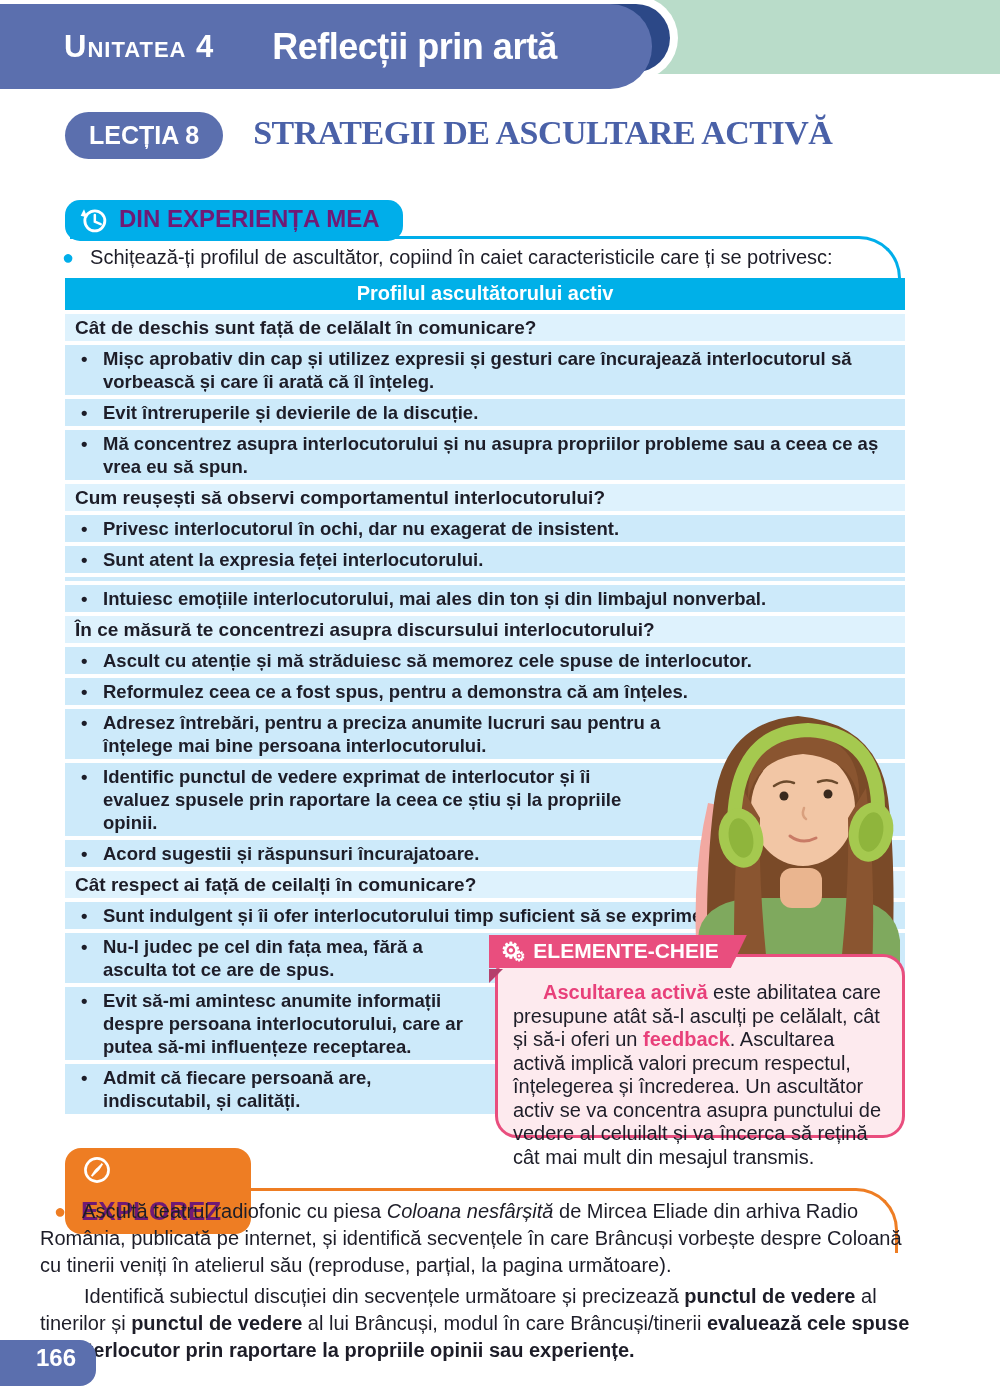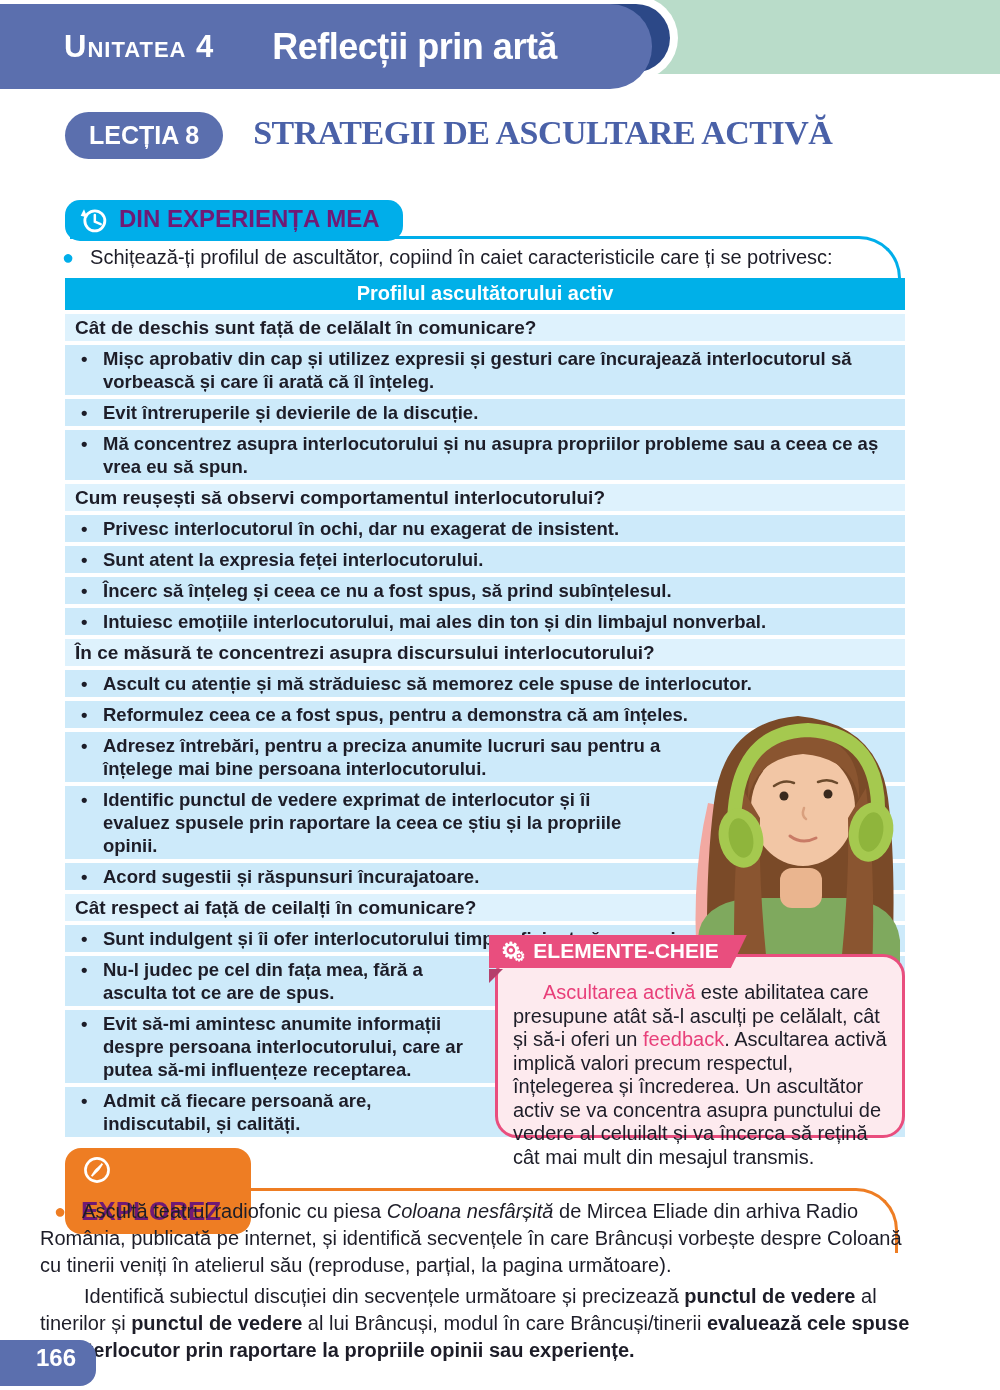--- a/index.html
+++ b/index.html
@@ -47,21 +47,21 @@
     background:#fdeaee;border:3px solid #e94e7e;border-radius:22px;z-index:3;
     padding:24px 15px 8px 15px;font-size:20px;line-height:23.5px;}
   .key-box p{margin:0;text-indent:30px;}
   .key-banner{position:absolute;left:489px;top:935px;background:#e94e7e;color:#fff;font-weight:bold;
     font-size:21px;padding:4px 28px 5px 12px;display:flex;align-items:center;gap:8px;z-index:4;
     clip-path:polygon(0 0,100% 0,calc(100% - 16px) 100%,0 100%);}
   .key-fold{position:absolute;left:489px;top:969px;width:0;height:0;z-index:3;
     border-top:14px solid #b4406b;border-right:14px solid transparent;}
   .gear1{font-size:22px;line-height:1;}
   .gear2{font-size:14px;line-height:1;margin-left:-8px;margin-top:10px;}
-  .pink{color:#e8407a;font-weight:normal;}
+  .pink{color:#e8407a;font-weight:bold;}
   .b{font-weight:bold;}
   .i{font-style:italic;}
   
   .explore-p1{position:absolute;left:40px;top:1198px;width:882px;font-size:20px;line-height:27px;z-index:1;}
   .explore-p1 .first-indent{margin-left:14px;}
   .explore-p2{position:absolute;left:40px;top:1283px;width:882px;font-size:20px;line-height:27px;z-index:1;text-indent:44px;}
   
   .page-badge{position:absolute;left:0;top:1340px;background:#5b6fae;color:#fff;font-weight:bold;
     font-size:24px;padding:4px 20px 14px 36px;border-radius:0 16px 16px 0;z-index:1;}
 </style>
@@ -99,21 +99,21 @@
 <div class="ptable">
   <div class="t-header">Profilul ascultătorului activ</div>
 
 <div class="row q"><span>Cât de deschis sunt față de celălalt în comunicare?</span></div>
     <div class="row b"><span class="blt">•</span><span>Mișc aprobativ din cap și utilizez expresii și gesturi care încurajează interlocutorul să vorbească și care îi arată că îl înțeleg.</span></div>
     <div class="row b"><span class="blt">•</span><span>Evit întreruperile și devierile de la discuție.</span></div>
     <div class="row b"><span class="blt">•</span><span>Mă concentrez asupra interlocutorului și nu asupra propriilor probleme sau a ceea ce aș vrea eu să spun.</span></div>
     <div class="row q"><span>Cum reușești să observi comportamentul interlocutorului?</span></div>
     <div class="row b"><span class="blt">•</span><span>Privesc interlocutorul în ochi, dar nu exagerat de insistent.</span></div>
     <div class="row b"><span class="blt">•</span><span>Sunt atent la expresia feței interlocutorului.</span></div>
-    <div class="row b"><span class="blt">•</span><span>Încerc să înțeleg și ceea ce nu a fost spus, să prind subînțelesul.</span></div>
+    <div class="row b"><span class="blt">•</span></div>
     <div class="row b"><span class="blt">•</span><span>Intuiesc emoțiile interlocutorului, mai ales din ton și din limbajul nonverbal.</span></div>
     <div class="row q"><span>În ce măsură te concentrezi asupra discursului interlocutorului?</span></div>
     <div class="row b"><span class="blt">•</span><span>Ascult cu atenție și mă străduiesc să memorez cele spuse de interlocutor.</span></div>
     <div class="row b"><span class="blt">•</span><span>Reformulez ceea ce a fost spus, pentru a demonstra că am înțeles.</span></div>
     <div class="row b" style="padding-right: 230px;"><span class="blt">•</span><span>Adresez întrebări, pentru a preciza anumite lucruri sau pentru a înțelege mai bine persoana interlocutorului.</span></div>
     <div class="row b" style="padding-right: 250px;"><span class="blt">•</span><span>Identific punctul de vedere exprimat de interlocutor și îi evaluez spusele prin raportare la ceea ce știu și la propriile opinii.</span></div>
     <div class="row b"><span class="blt">•</span><span>Acord sugestii și răspunsuri încurajatoare.</span></div>
     <div class="row q"><span>Cât respect ai față de ceilalți în comunicare?</span></div>
     <div class="row b"><span class="blt">•</span><span>Sunt indulgent și îi ofer interlocutorului timp suficient să se exprime.</span></div>
     <div class="row b" style="padding-right: 430px;"><span class="blt">•</span><span>Nu-l judec pe cel din fața mea, fără a asculta tot ce are de spus.</span></div>

